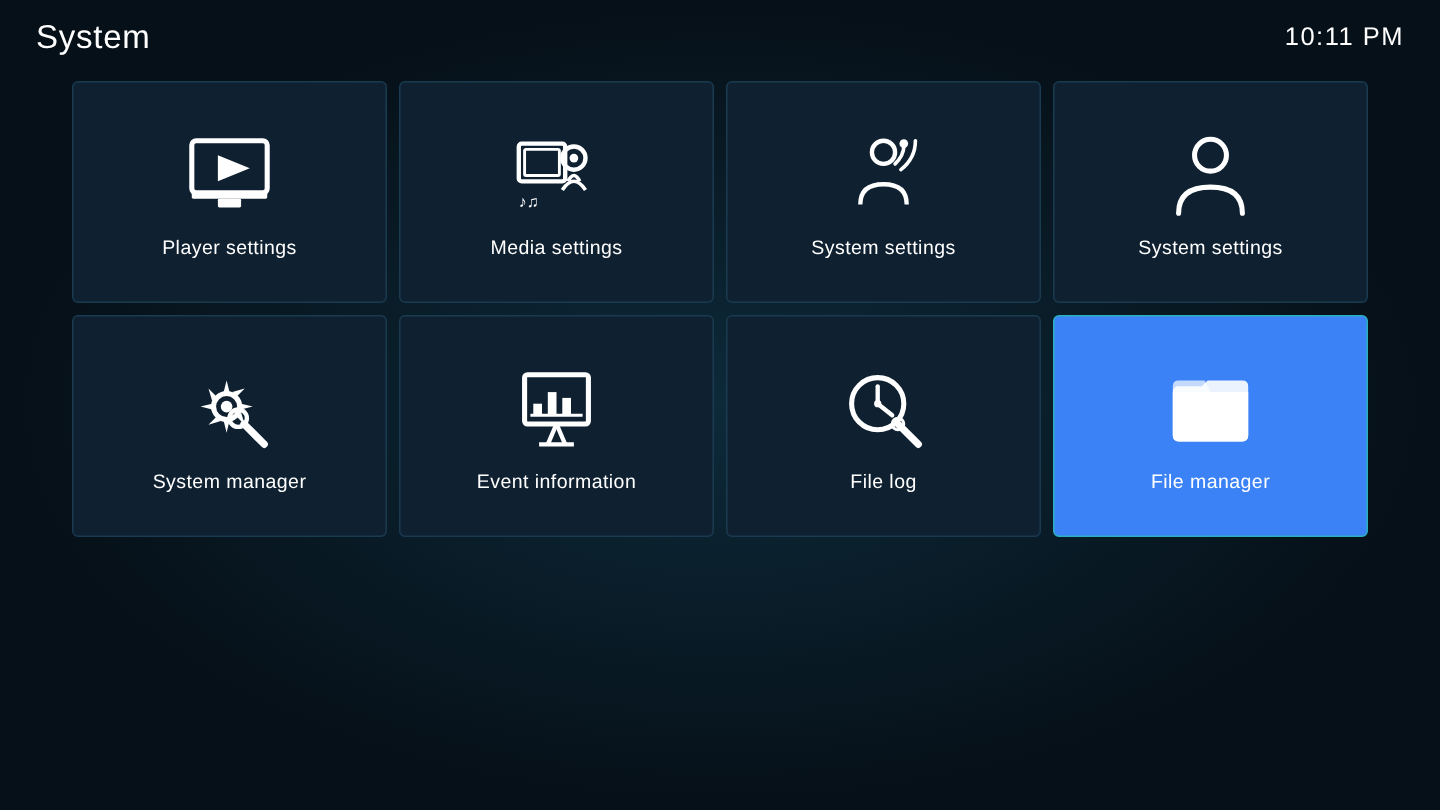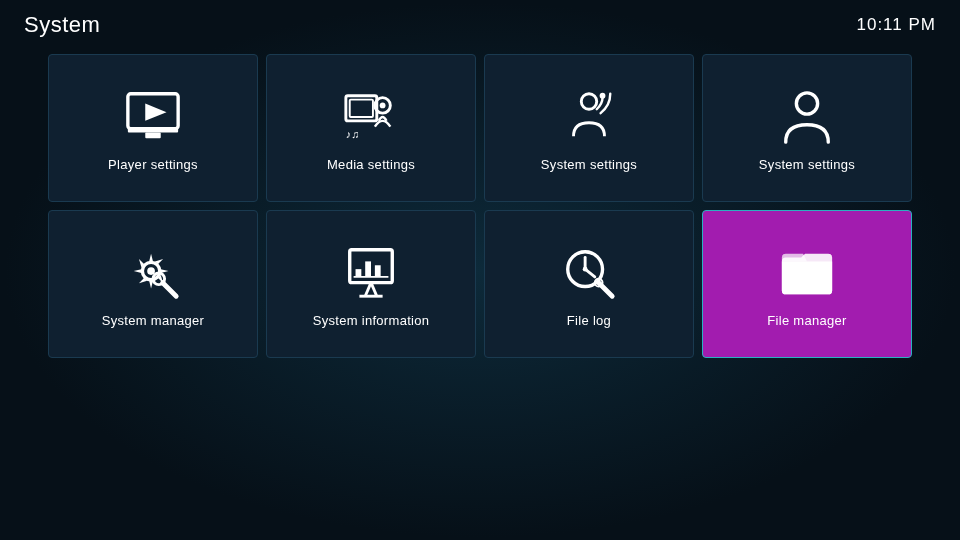--- a/index.html
+++ b/index.html
@@ -58,21 +58,21 @@
       display: flex;
       flex-direction: column;
       align-items: center;
       justify-content: center;
       cursor: pointer;
       position: relative;
       border: 1px solid #1a3a50;
       transition: background 0.15s;
     }
     .tile.active {
-      background: #a21caf;
+      background: #3b82f6;
       border-color: #2ab0c0;
     }
     .tile-icon {
       font-size: 52px;
       margin-bottom: 8px;
       display: flex;
       align-items: center;
       justify-content: center;
       height: 65px;
     }
@@ -176,21 +176,21 @@
           <line x1="30" y1="40" x2="36" y2="54" stroke="white" stroke-width="3"></line>
           <line x1="18" y1="54" x2="42" y2="54" stroke="white" stroke-width="3"></line>
 
           <rect x="14" y="26" width="6" height="8" fill="white"></rect>
           <rect x="24" y="18" width="6" height="16" fill="white"></rect>
           <rect x="34" y="22" width="6" height="12" fill="white"></rect>
           <rect x="44" y="14" width="0" height="0" fill="white"></rect>
           <line x1="12" y1="34" x2="48" y2="34" stroke="white" stroke-width="2"></line>
         </svg>
       </div>
-      <span class="tile-label">System information</span>
+      <span class="tile-label">Event information</span>
     </div>
     <div class="tile">
       <div class="tile-icon">
         <svg viewBox="0 0 60 60">
           <circle cx="26" cy="26" r="18" fill="none" stroke="white" stroke-width="3.5"></circle>
           <line x1="26" y1="14" x2="26" y2="26" stroke="white" stroke-width="3" stroke-linecap="round"></line>
           <line x1="26" y1="26" x2="36" y2="34" stroke="white" stroke-width="3" stroke-linecap="round"></line>
           <circle cx="26" cy="26" r="2.5" fill="white"></circle>
           <line x1="40" y1="40" x2="54" y2="54" stroke="white" stroke-width="5" stroke-linecap="round"></line>
           <circle cx="40" cy="40" r="4" fill="none" stroke="white" stroke-width="2"></circle>

